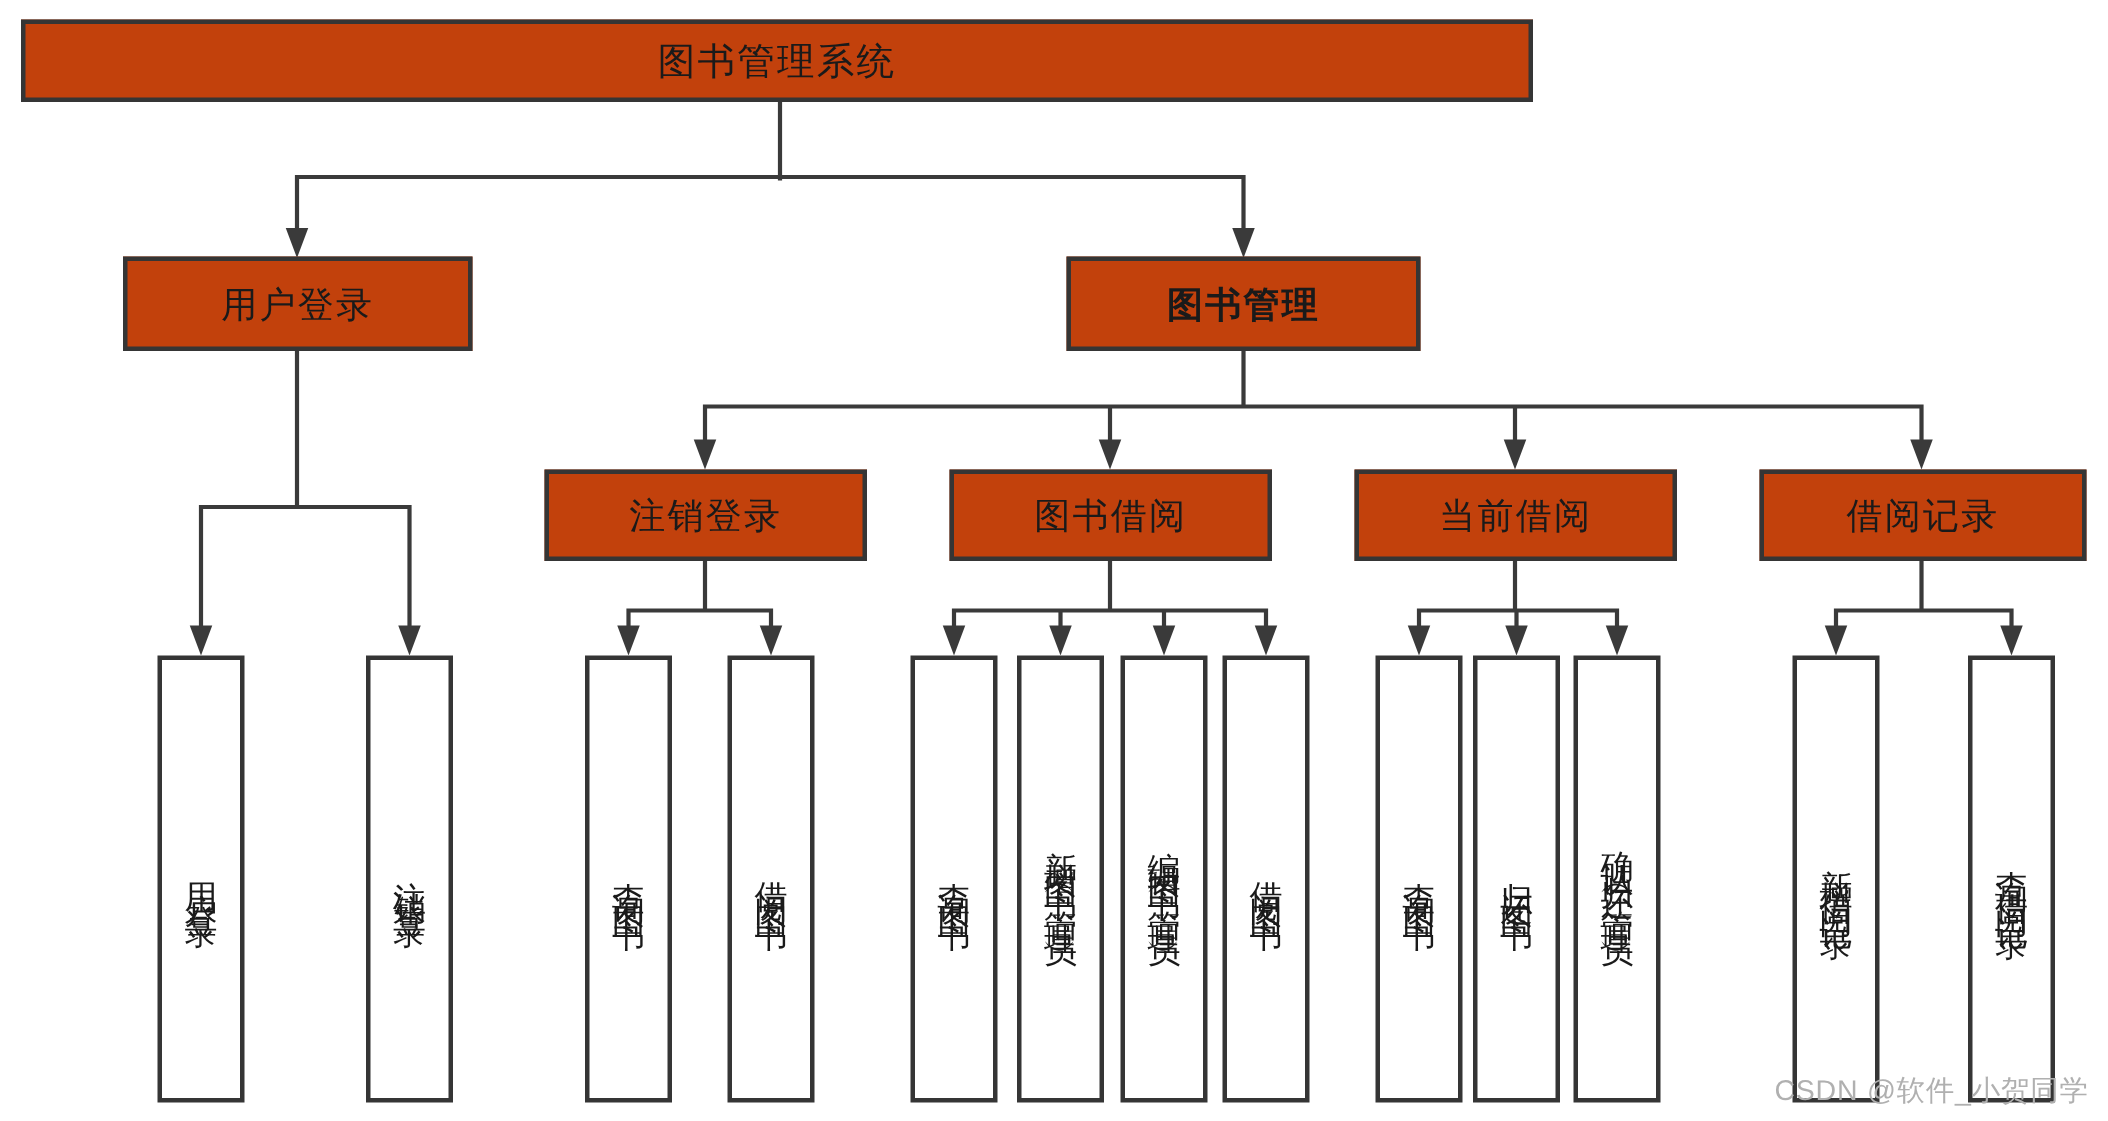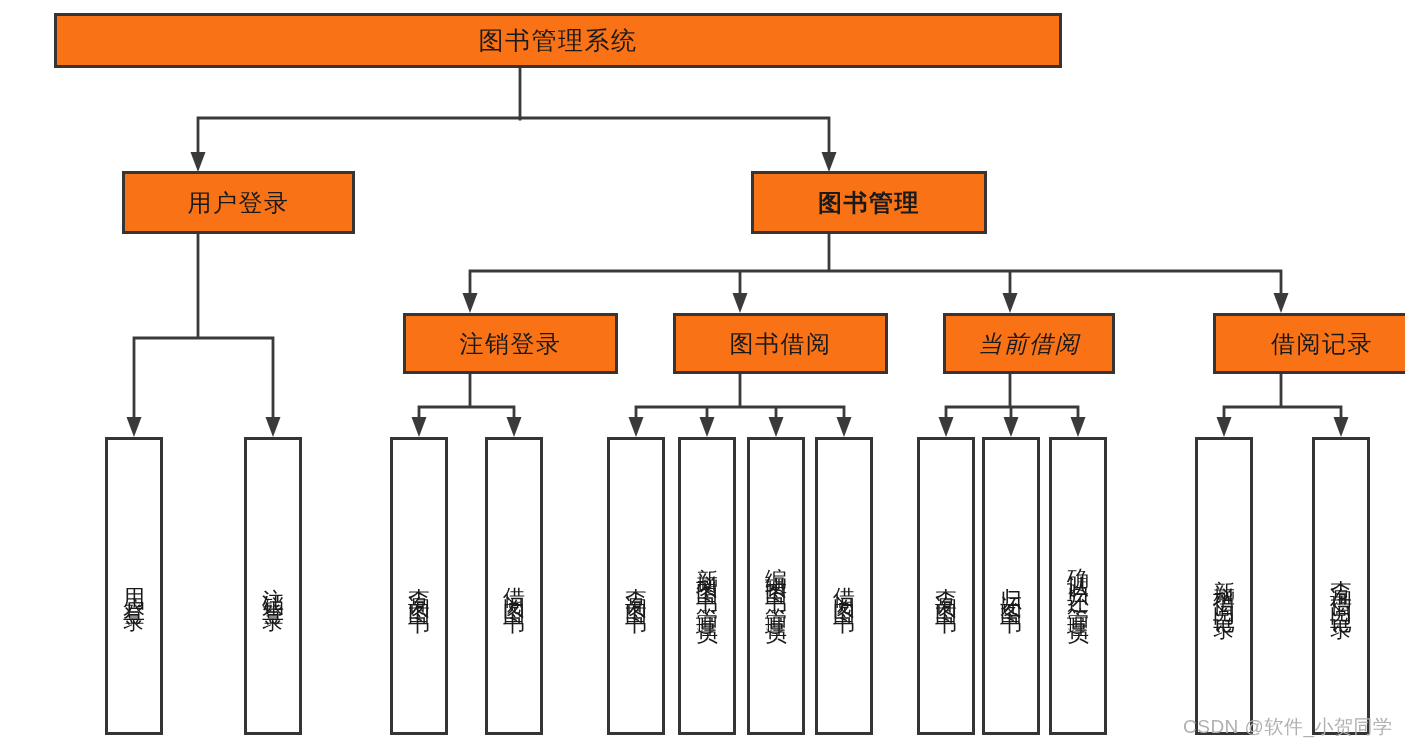--- a/index.html
+++ b/index.html
@@ -9,42 +9,42 @@
   html,body{margin:0;padding:0;background:var(--background);}
   #canvas{
     position:relative; width:1405px; height:747px;
     background:var(--background); overflow:hidden;
     font-family:"Liberation Sans","DejaVu Sans",sans-serif;
     color:var(--text);
   }
   #connector-svg{position:absolute;left:0;top:0;z-index:0;}
   .hbox{
     position:absolute; z-index:1; box-sizing:border-box;
-    background:#f97316; border:3px solid var(--border);
+    background:#c2410c; border:3px solid var(--border);
     display:flex; align-items:center; justify-content:center;
-    font-size:24px; letter-spacing:1.5px; white-space:nowrap;margin-left:40px;
+    font-size:24px; letter-spacing:1.5px; white-space:nowrap;
   }
   .vbox{
     position:absolute; z-index:1; box-sizing:border-box;
     top:437px; width:58px; height:298px;
     background:#fff; border:3px solid var(--border);
     display:flex; align-items:center; justify-content:center;
   }
   .vbox span{
     writing-mode:vertical-rl; text-orientation:mixed;
     font-size:22px; letter-spacing:8px; line-height:1;
     color:var(--text); white-space:nowrap;
   }
   
   #n-root {left:14px;  top:13px;  width:1008px; height:55px; font-size:25px;}
   #n-login{left:82px;  top:171px; width:233px;  height:63px;}
   #n-mgmt {left:711px; top:171px; width:236px;  height:63px;font-weight:bold;}
   #n-nb{left:363px;  top:313px; width:215px; height:61px;}
   #n-bb{left:633px;  top:313px; width:215px; height:61px;text-align:center;}
-  #n-cb{left:903px;  top:313px; width:172px; height:61px;font-style:italic;}
+  #n-cb{left:903px;  top:313px; width:215px; height:61px;}
   #n-br{left:1173px; top:313px; width:218px; height:61px;}
   
   #l-login {left:105px;}  #l-logout{left:244px;}
   #l-nb-query{left:390px;} #l-nb-borrow{left:485px;}
   #l-bb-query{left:607px;} #l-bb-add{left:678px;} #l-bb-edit{left:747px;} #l-bb-borrow{left:815px;}
   #l-cb-query{left:917px;} #l-cb-return{left:982px;} #l-cb-confirm{left:1049px;}
   #l-br-add{left:1195px;}  #l-br-query{left:1312px;}
   #watermark{
     position:absolute; z-index:2; left:1183px; top:714px;
     font-size:19px; letter-spacing:0.5px; color:var(--watermark);

